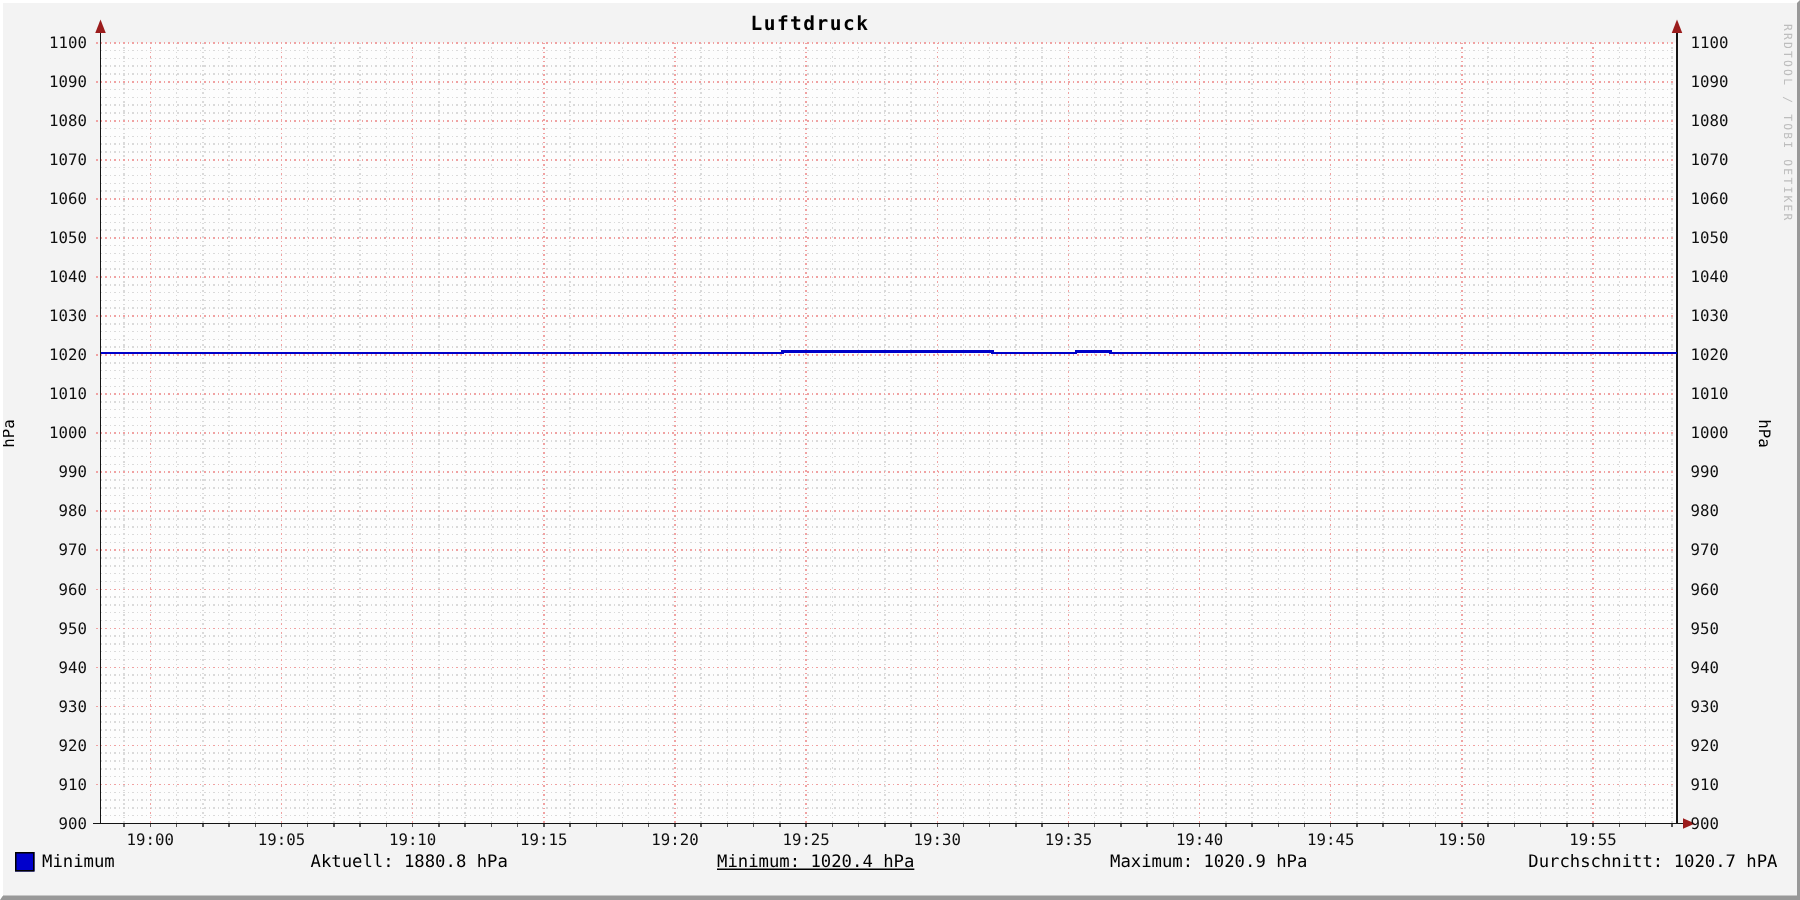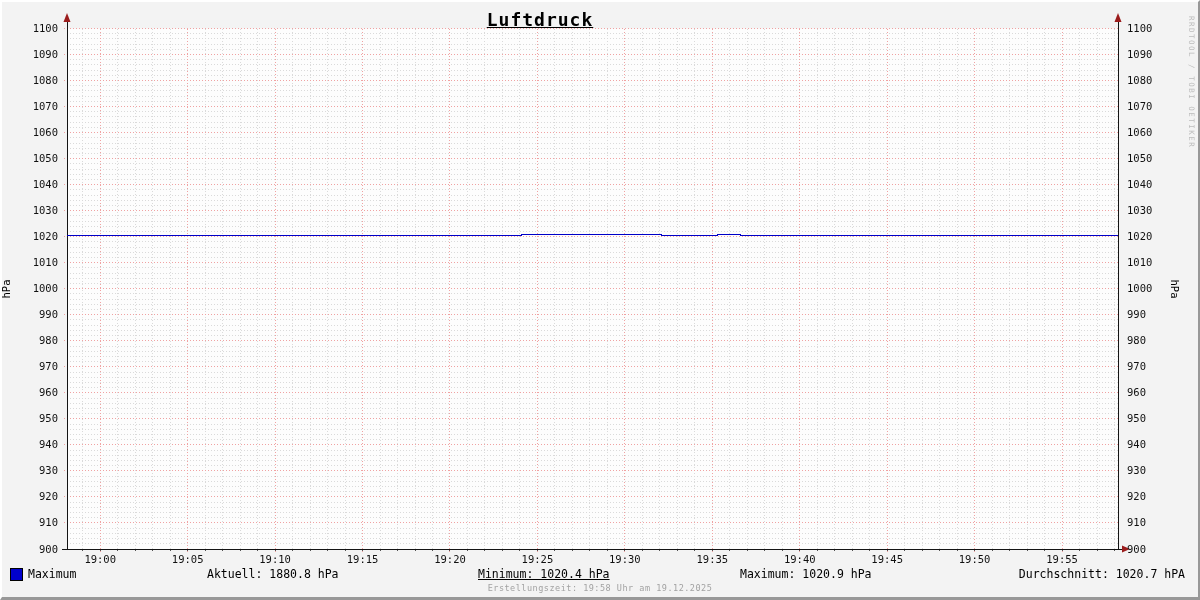--- a/index.html
+++ b/index.html
@@ -1,21 +1,21 @@
 <!DOCTYPE html>
 <html><head>
 <meta charset="utf-8">
 <style>
   html,body{margin:0;padding:0;background:#f3f3f3;width:1200px;height:600px;overflow:hidden;
             font-family:"DejaVu Sans Mono","Liberation Mono",monospace;}
   #canvas{position:relative;width:1200px;height:600px;background:#f3f3f3;}
   #frame{position:absolute;inset:0;border-top:2px solid #ffffff;border-left:2px solid #ffffff;
          border-right:2px solid #989898;border-bottom:3px solid #989898;pointer-events:none;box-sizing:border-box;}
   #chart-title{position:absolute;left:0;top:9px;width:1080px;text-align:center;
-               font-size:18px;font-weight:bold;color:#000;letter-spacing:1px;text-decoration:underline;}
+               font-size:13px;font-weight:bold;color:#000;letter-spacing:1px;}
   .ylabel{position:absolute;font-size:10.5px;color:#000;white-space:nowrap;}
   #ylabel-left{left:-3px;top:283px;transform:rotate(-90deg);}
   #ylabel-right{left:1166px;top:283px;transform:rotate(90deg);}
   #watermark{position:absolute;right:4px;top:16px;font-size:7.5px;letter-spacing:1.5px;
              color:#bdbdbd;writing-mode:vertical-rl;}
   svg text{font-family:"DejaVu Sans Mono","Liberation Mono",monospace;font-size:10.5px;fill:#101010;}
   #legend-row{position:absolute;left:0;top:567px;width:1200px;height:15px;font-size:11.5px;color:#000;}
   .legend-item{position:absolute;top:0;white-space:nowrap;}
   #legend-swatch{position:absolute;left:10px;top:1px;width:11px;height:11px;
                  border:1px solid #000;box-sizing:content-box;}
@@ -320,23 +320,22 @@
       <text x="712.2895174708818" y="563" text-anchor="middle">19:35</text>
       <text x="799.7271214642263" y="563" text-anchor="middle">19:40</text>
       <text x="887.1647254575707" y="563" text-anchor="middle">19:45</text>
       <text x="974.6023294509151" y="563" text-anchor="middle">19:50</text>
       <text x="1062.0399334442595" y="563" text-anchor="middle">19:55</text>
       <polyline points="67.0,235.4 521.7,235.4 521.7,234.4 661.6,234.4 661.6,235.4 717.5,235.4 717.5,234.4 740.3,234.4 740.3,235.4 1118.0,235.4" fill="none" stroke="#0000c8" stroke-width="1.5" shape-rendering="crispEdges"></polyline>
     </svg>
 
   <div id="legend-row">
     <span id="legend-swatch" style="background: rgb(0, 0, 204);"></span>
-    <span class="legend-item" id="legend-name">Maximum</span>
+    <span class="legend-item" id="legend-name">Minimum</span>
     <span class="legend-item" id="stat-aktuell">Aktuell: 1880.8 hPa</span>
     <span class="legend-item" id="stat-minimum">Minimum: 1020.4 hPa</span>
     <span class="legend-item" id="stat-maximum">Maximum: 1020.9 hPa</span>
     <span class="legend-item" id="stat-durchschnitt">Durchschnitt: 1020.7 hPA</span>
   </div>
 
-  <div id="footer-note">Erstellungszeit: 19:58 Uhr am 19.12.2025</div>
 
   <div id="frame"></div>
 </div>
 
 </body></html>

